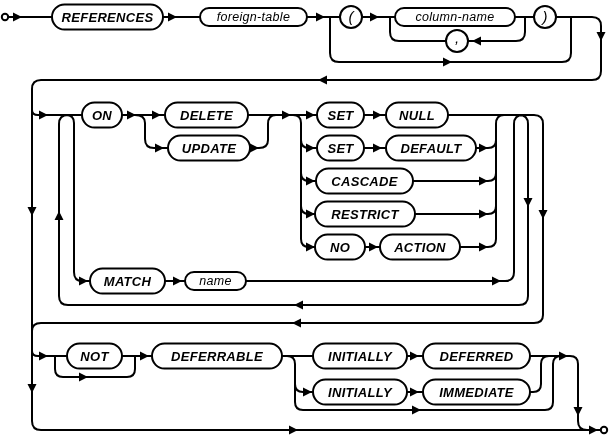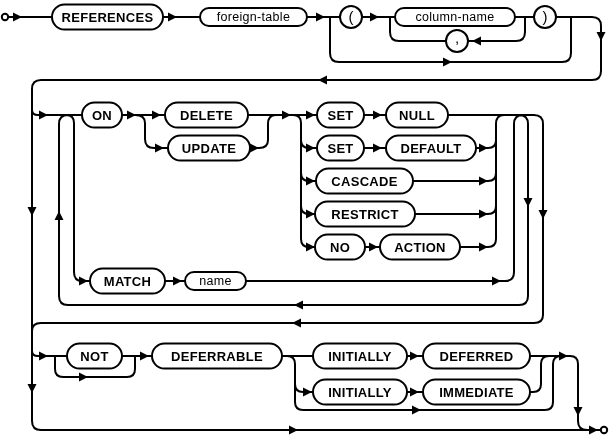--- a/index.html
+++ b/index.html
@@ -1,16 +1,16 @@
 <!DOCTYPE html>
 <html><head>
 <meta charset="utf-8">
 <style>
   html,body{margin:0;padding:0;background:#ffffff;}
-  .stage{width:613px;height:438px;position:relative;background:#ffffff;}
+  .stage{width:613px;height:438px;position:relative;background:#ffffff;font-style:italic;}
   .line{fill:none;stroke:#000;stroke-width:2;stroke-linecap:butt;stroke-linejoin:round;}
   .arrow{fill:#000;stroke:none;}
   .node-box{fill:#ffffff;stroke:#000;stroke-width:2;}
   .kw-text{font-family:"Liberation Sans",sans-serif;font-weight:bold;font-size:13px;fill:#000;letter-spacing:0.3px;text-anchor:middle;}
   .nt-text{font-family:"Liberation Sans",sans-serif;font-size:12.5px;fill:#000;letter-spacing:0.3px;text-anchor:middle;}
   .punct-text{font-family:"Liberation Sans",sans-serif;font-size:15px;fill:#000;text-anchor:middle;}
 </style>
 </head>
 <body>
 

